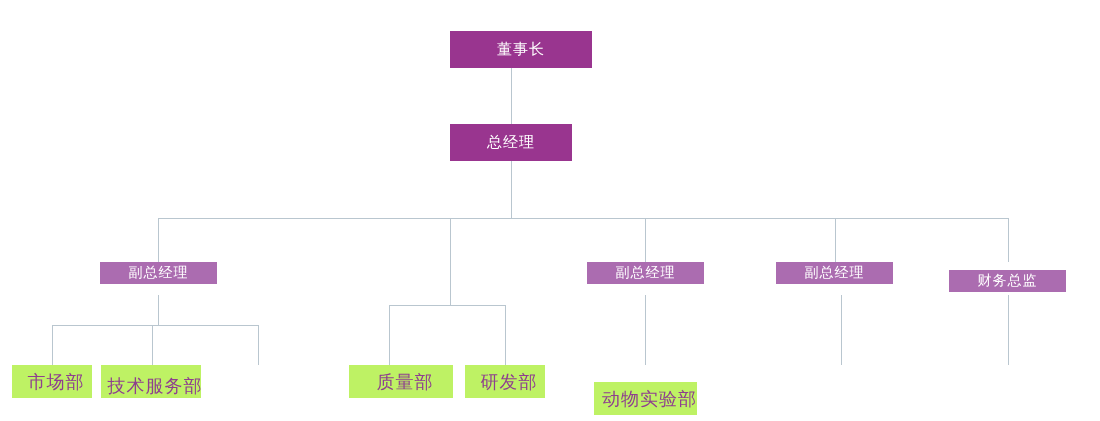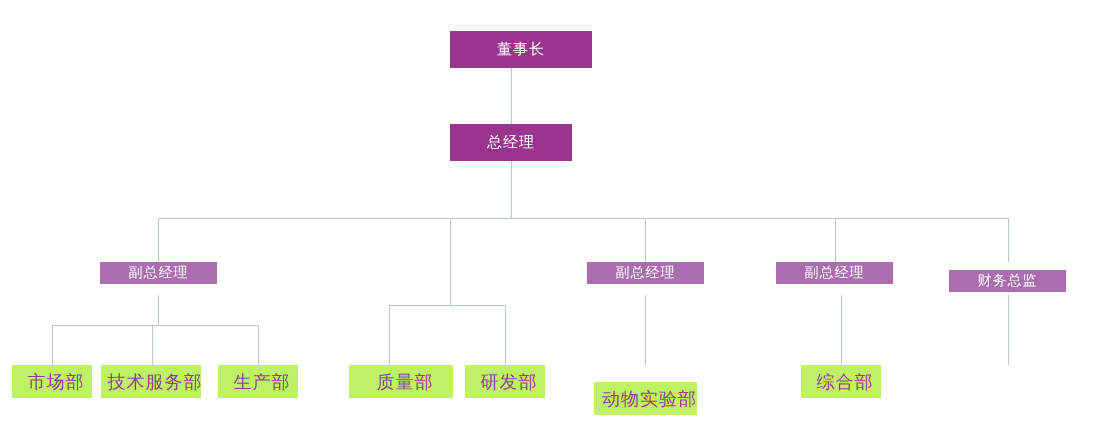--- a/index.html
+++ b/index.html
@@ -106,38 +106,32 @@
   </div>
 
   <div class="node level-mid" style="left:949px; top:270px; width:117px;">
     <span>财务总监</span>
   </div>
 
   <div class="node level-leaf" style="left:12px; top:365px; width:80px;">
     <span>市场部</span>
   </div>
 
-  <div class="node level-leaf" style="left:101px; top:365px; width:100px;">
+  <div class="node level-leaf" style="left:101px; top:365px; width:100px;align-items:flex-end;">
     <span>技术服务部</span>
   </div>
 
-  <div class="node level-leaf" style="left:218px; top:365px; width:80px;">
-    <span>生产部</span>
-  </div>
 
   <div class="node level-leaf" style="left:349px; top:365px; width:104px;">
     <span>质量部</span>
   </div>
 
   <div class="node level-leaf" style="left:465px; top:365px; width:80px;">
     <span>研发部</span>
   </div>
 
   <div class="node level-leaf" style="left:594px; top:382px; width:103px;">
     <span>动物实验部</span>
   </div>
 
-  <div class="node level-leaf" style="left:801px; top:365px; width:80px;">
-    <span>综合部</span>
-  </div>
 
 
 </div>
 
 </body></html>

